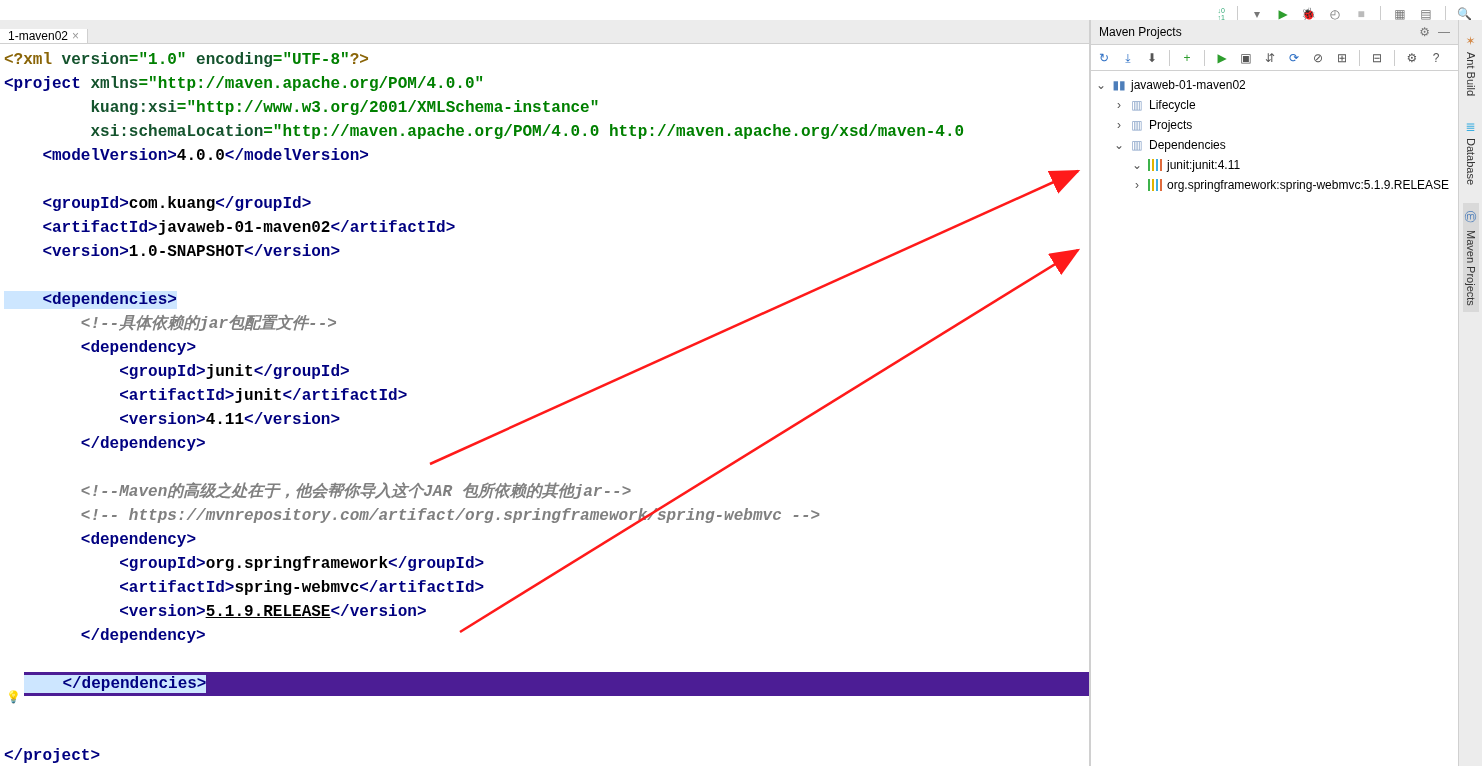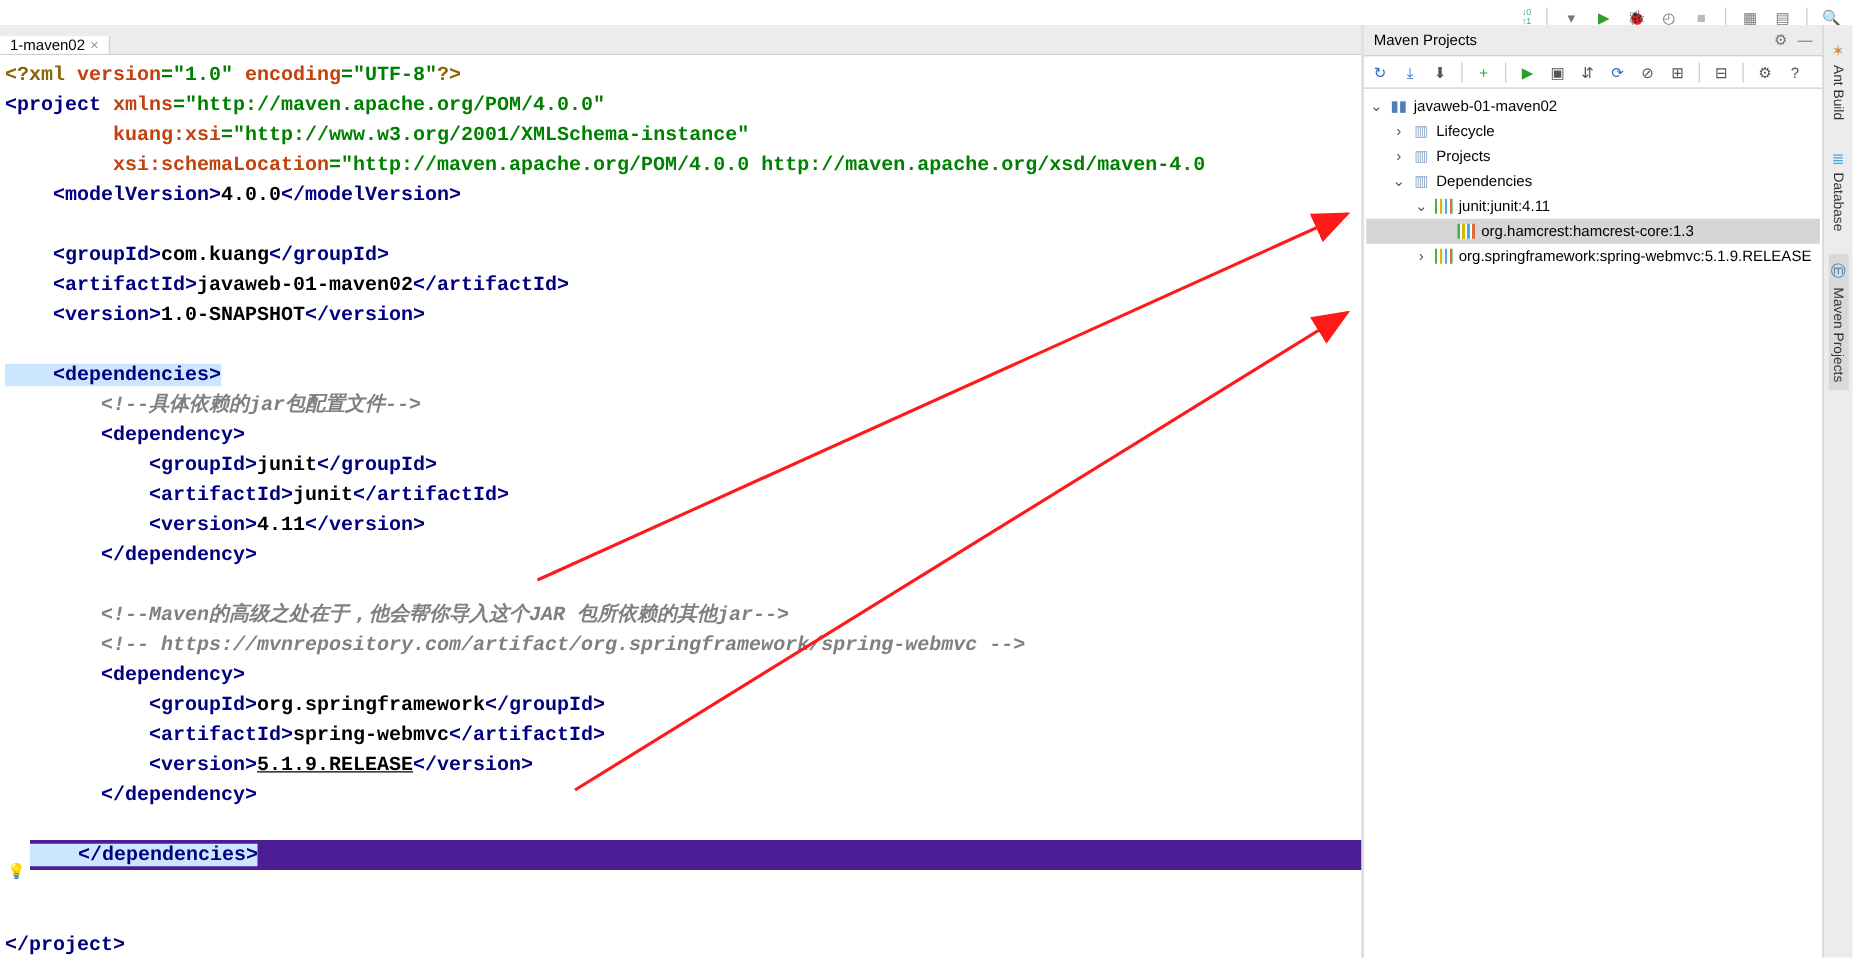--- a/index.html
+++ b/index.html
@@ -80,21 +80,21 @@
   .gutter-bulb {
     position: absolute;
     left: 6px;
     top: 646px;
     width: 14px;
     height: 14px;
     color: #d9a400;
   }
   
   .t-tag { color: #000080; font-weight: bold; }
-  .t-attname { color: #c2410c; font-weight: bold; }
+  .t-attname { color: #14532d; font-weight: bold; }
   .t-attval { color: #008000; font-weight: bold; }
   .t-text { color: #000; font-weight: bold; }
   .t-comment { color: #808080; font-style: italic; font-weight: bold; }
   .t-pi { color: #8a6508; font-weight: bold; } 
   .cur-line { background: #4c1d95; display: inline-block; min-width: 100%; margin-left: 20px; }
   .selbg { background: #cde6ff; }
   .link { text-decoration: underline; }
 
   
   svg.arrows {
@@ -314,27 +314,20 @@
         <span class="node-icon maven-icon">▥</span>
         <span>Dependencies</span>
       </div>
       <div class="tree-row" style="padding-left:38px">
         <span class="tw">⌄</span>
         <span class="node-icon">
             <span class="dep-icon"></span>
           </span>
         <span>junit:junit:4.11</span>
       </div>
-      <div class="tree-row sel" style="padding-left:56px">
-        <span class="tw"></span>
-        <span class="node-icon">
-            <span class="dep-icon"></span>
-          </span>
-        <span>org.hamcrest:hamcrest-core:1.3</span>
-      </div>
       <div class="tree-row" style="padding-left:38px">
         <span class="tw">›</span>
         <span class="node-icon">
             <span class="dep-icon"></span>
           </span>
         <span>org.springframework:spring-webmvc:5.1.9.RELEASE</span>
       </div>
     </div>
   </div>
 

